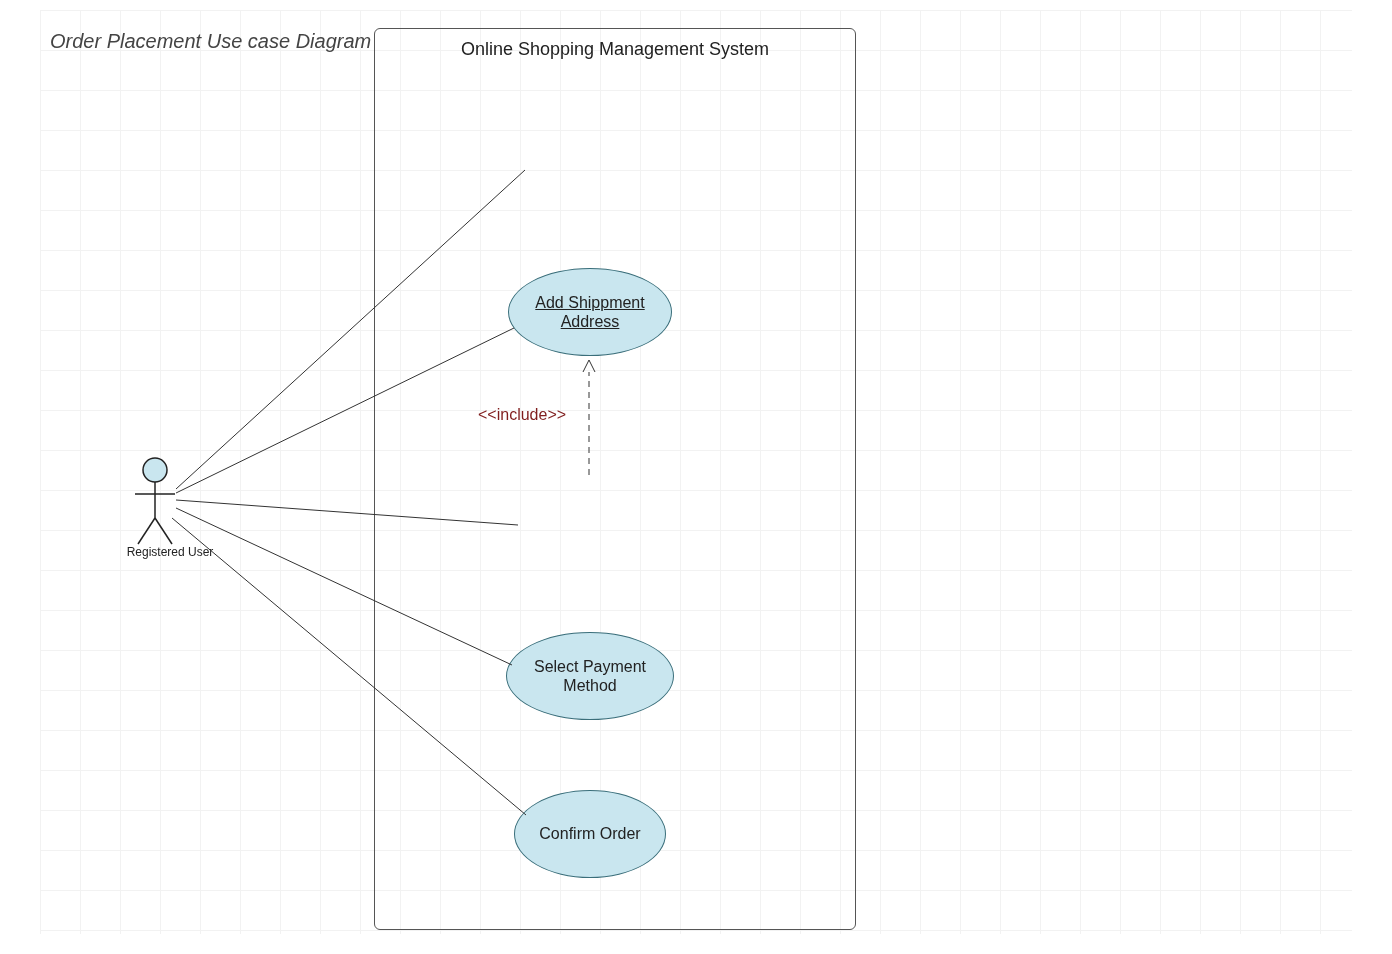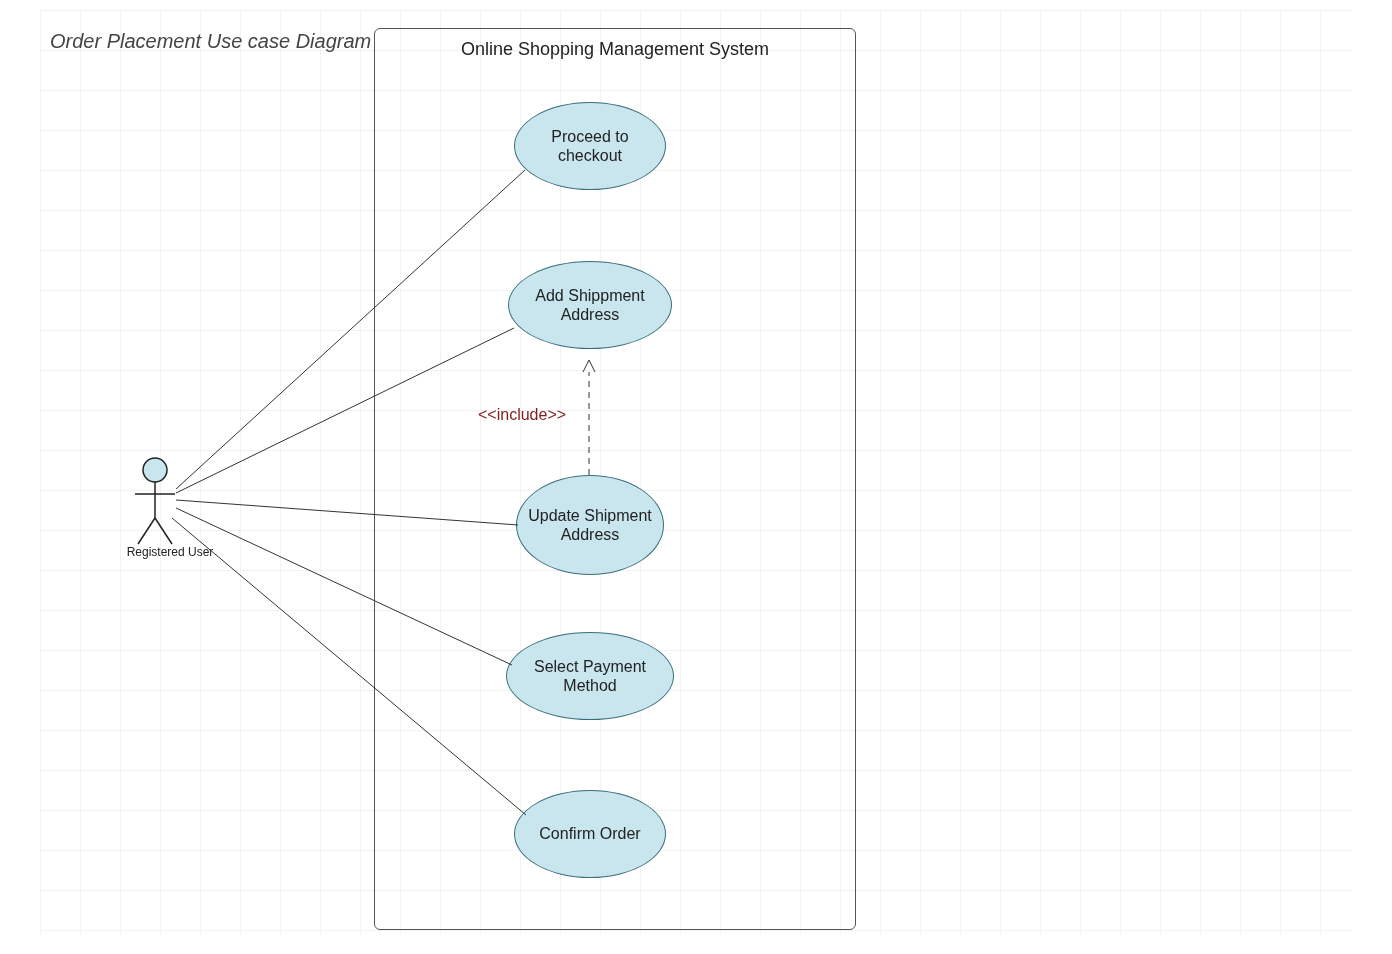--- a/index.html
+++ b/index.html
@@ -84,25 +84,23 @@
 
 <div class="canvas">
   <div class="grid"></div>
 
   <div class="title" style="left:50px; top:30px;">Order Placement Use case Diagram</div>
 
   <div class="system-box" style="left:358px; top:28px; width:480px; height:900px;margin-left:16px;">
     <div class="system-title" style="top:10px;">Online Shopping Management System</div>
   </div>
 
-  <div class="usecase" style="left:514px; top:102px; width:152px; height:88px;">Proceed to checkout</div>
 
-  <div class="usecase" style="left:508px; top:261px; width:164px; height:88px;">Add Shippment Address</div>
+  <div class="usecase" style="left:508px; top:268px; width:164px; height:88px;text-decoration:underline;">Add Shippment Address</div>
 
-  <div class="usecase" style="left:516px; top:475px; width:148px; height:100px;">Update Shipment Address</div>
 
   <div class="usecase" style="left:514px; top:790px; width:152px; height:88px;">Confirm Order</div>
 
   <div class="usecase" style="left:506px; top:632px; width:168px; height:88px;">Select Payment Method</div>
 
   <div class="include-label" style="left:478px; top:406px;">&lt;&lt;include&gt;&gt;</div>
 
   <div class="actor-label" style="left:90px; top:545px; width:160px;">Registered User</div>
 
   <svg class="overlay">

